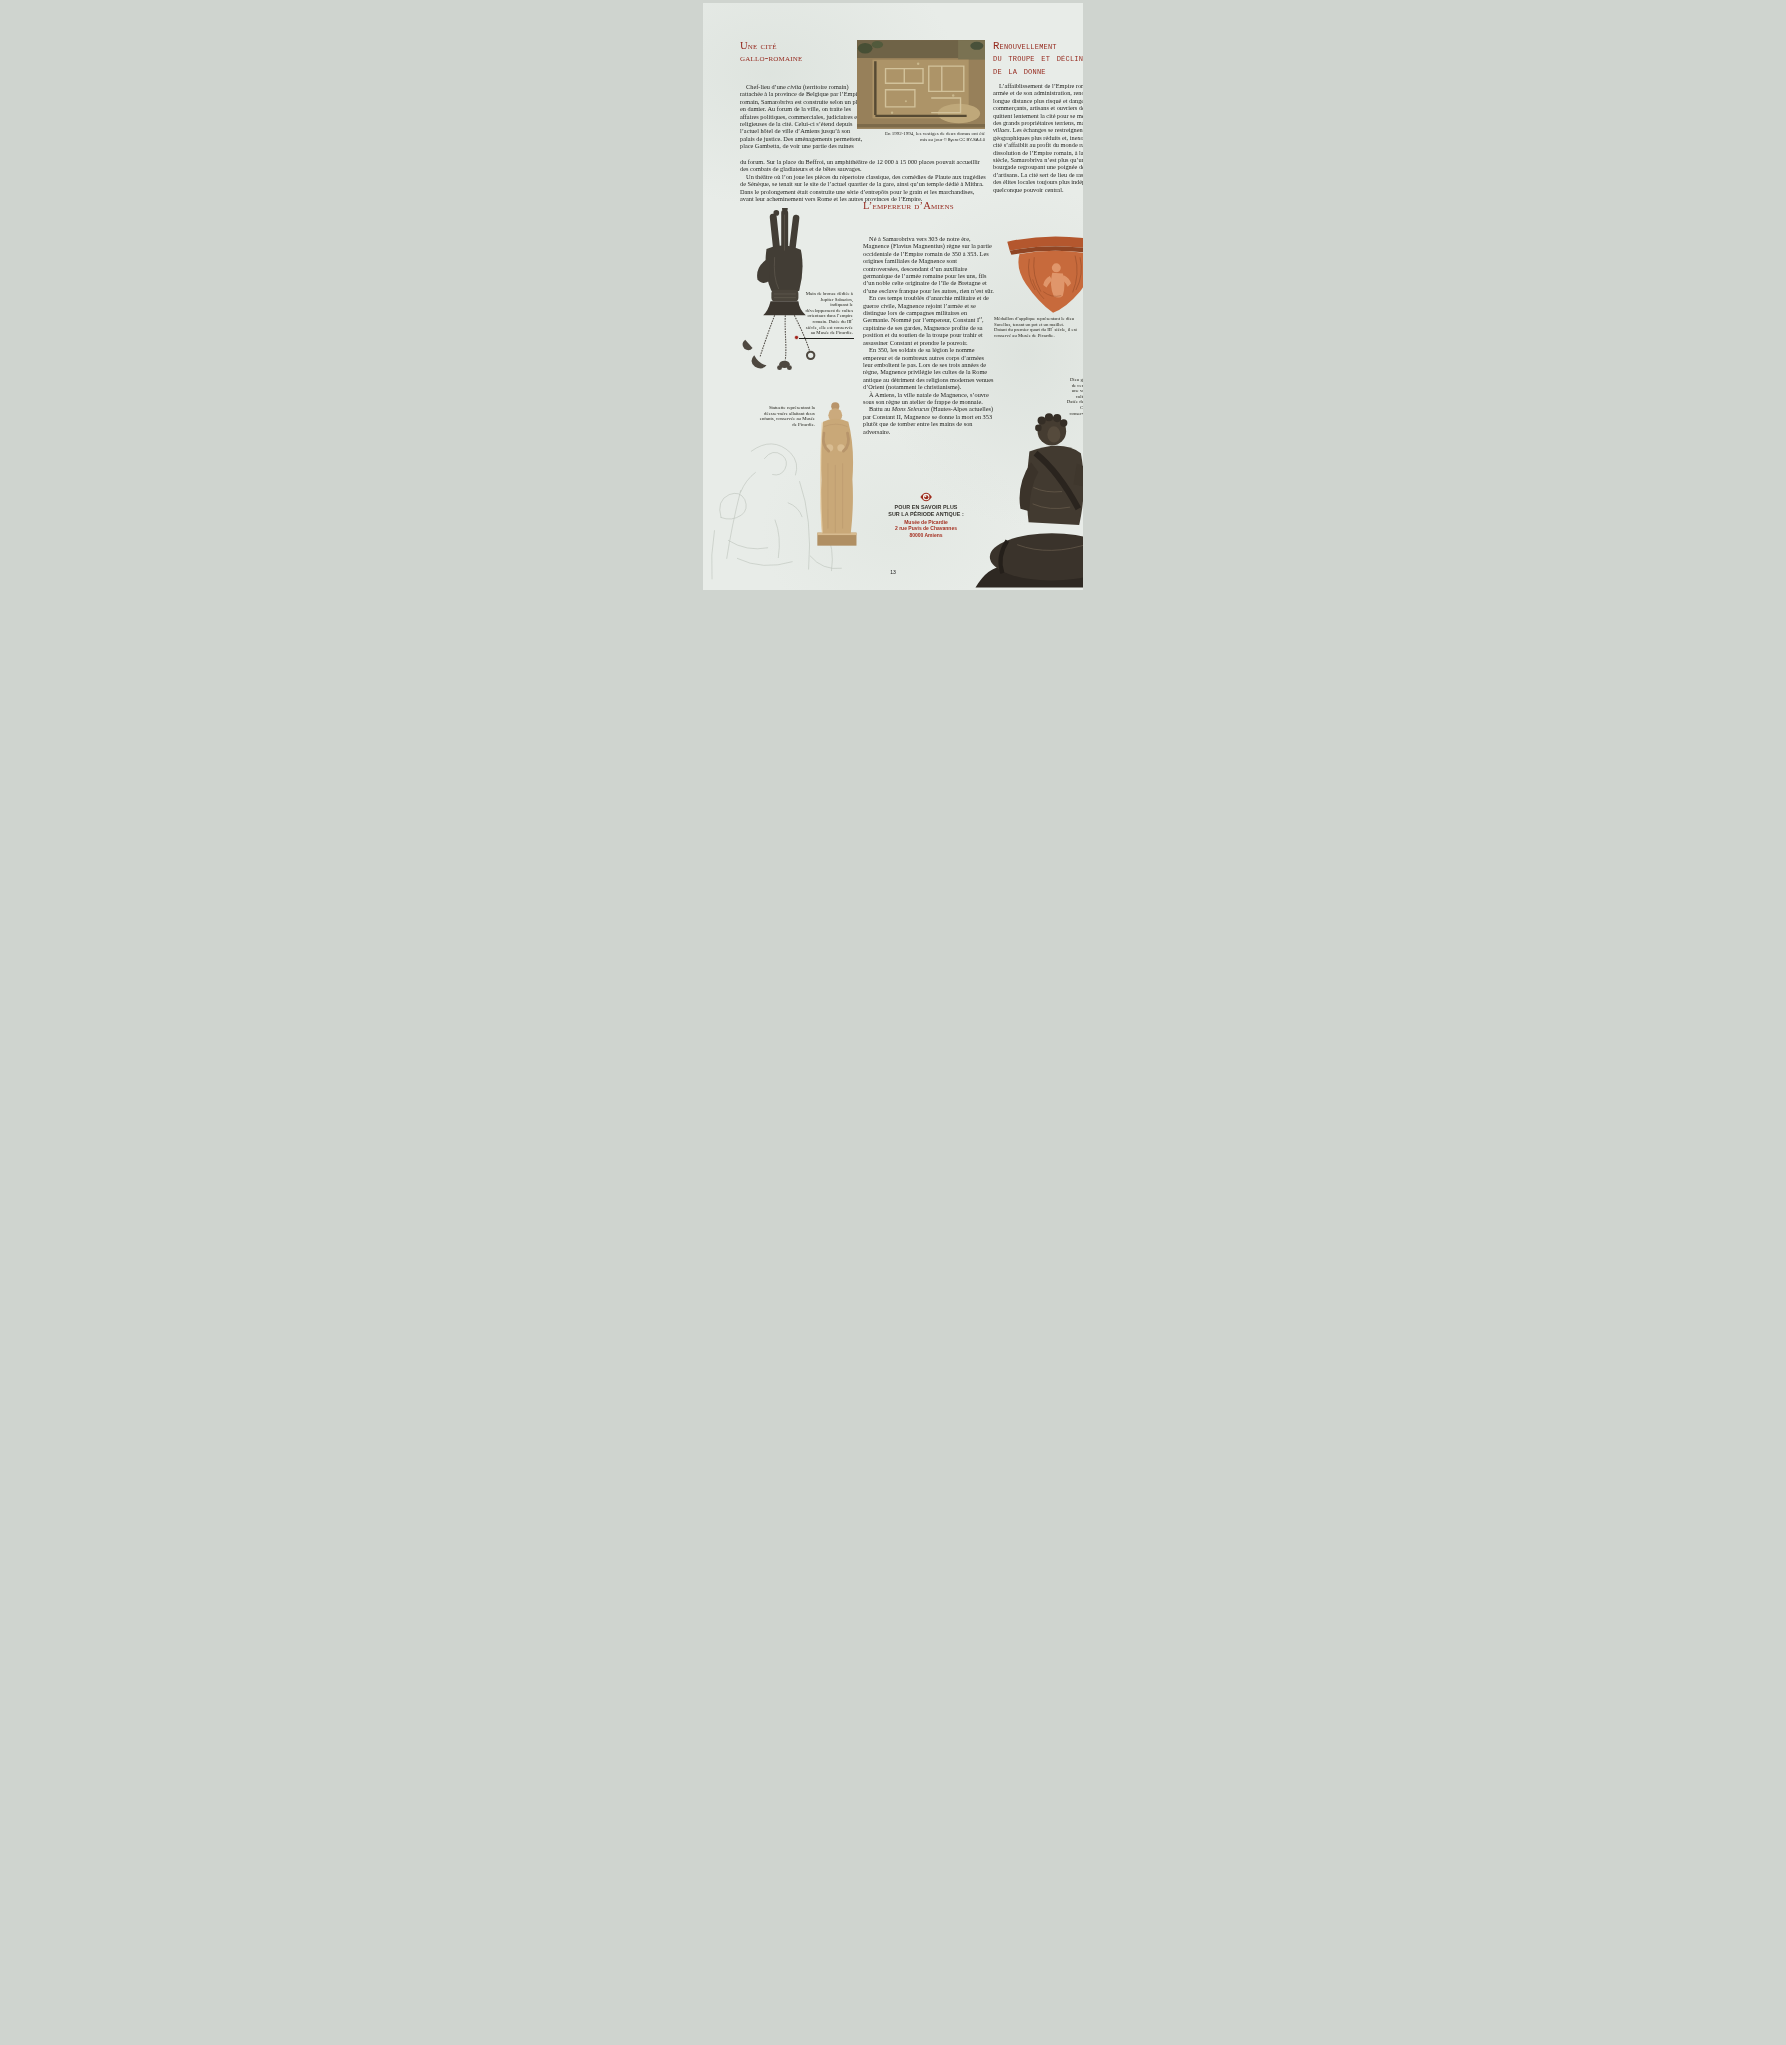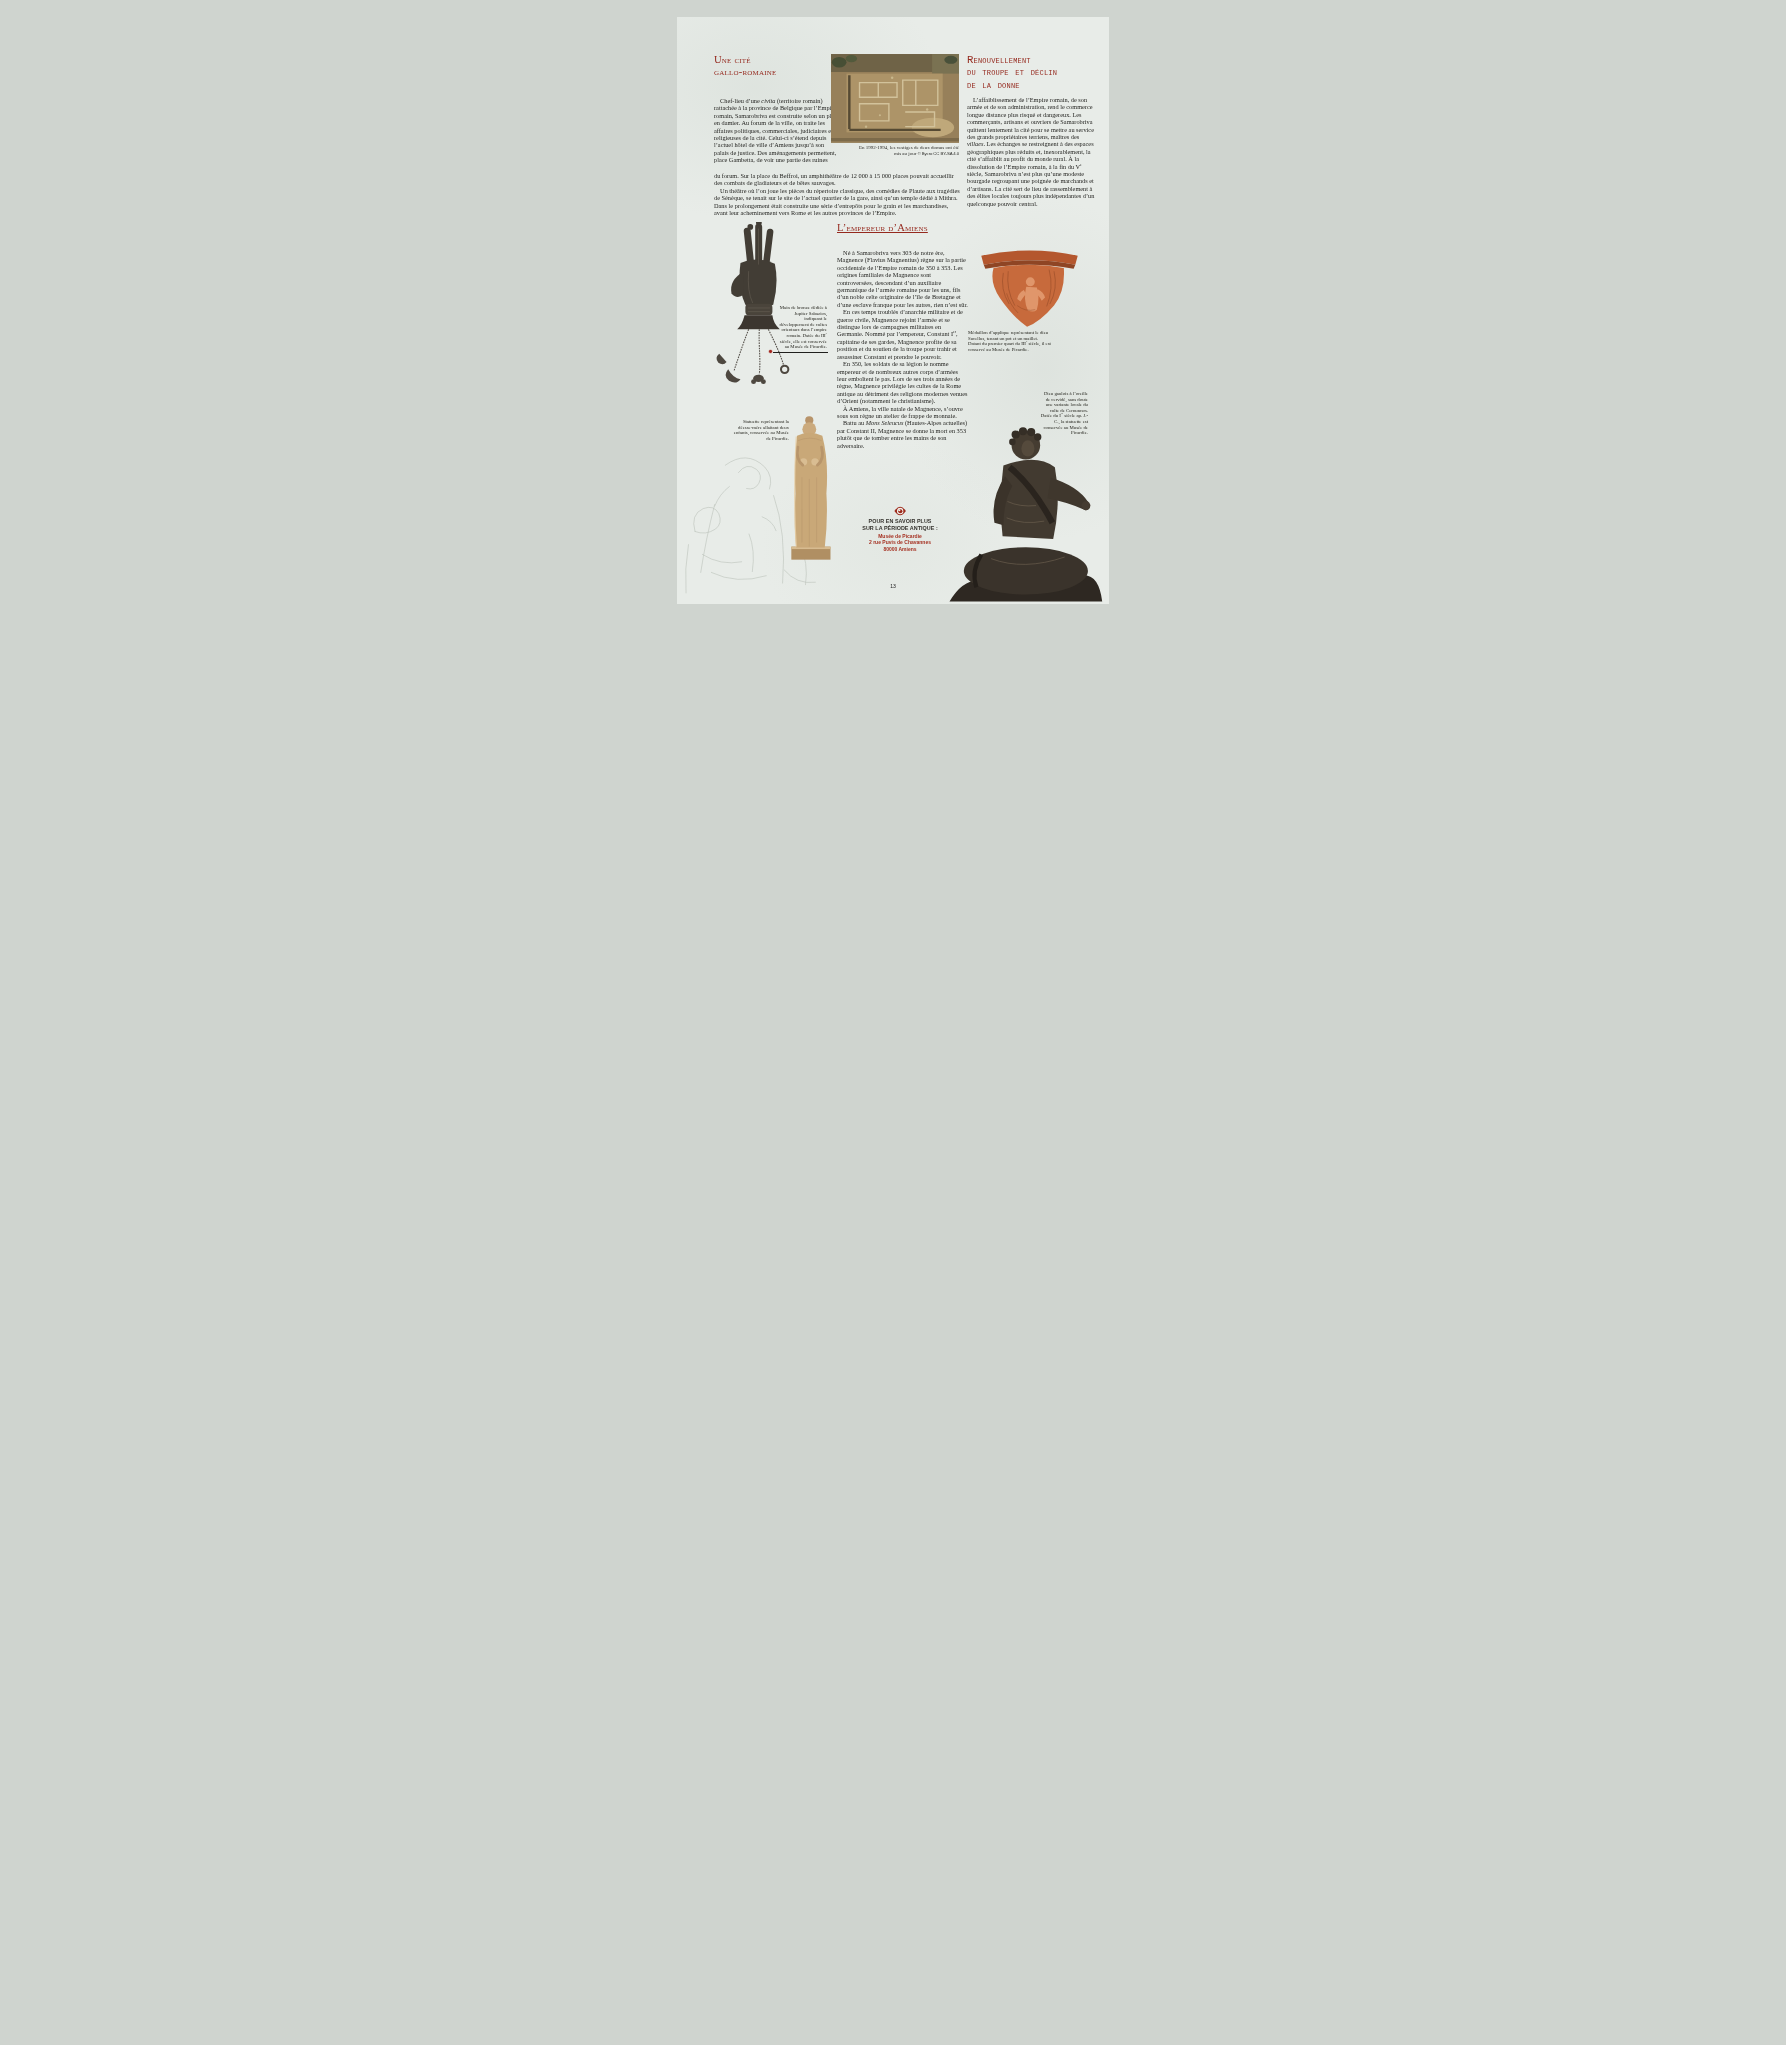--- a/index.html
+++ b/index.html
@@ -4,21 +4,21 @@
 <style>
   :root{
     --serif:"Liberation Serif","DejaVu Serif",serif;
     --sans:"Liberation Sans","DejaVu Sans",sans-serif;
     --accent:#95291e;
     --ink:#1f1f1c;
     --paper:#e8ece8;
   }
   html,body{margin:0;padding:0;background:#cfd4cf;}
   #page{
-    position:relative;width:432px;height:587px;margin:17px auto;
+    position:relative;width:380px;height:587px;margin:3px auto;
     background:
       radial-gradient(ellipse 286px 205px at 18% 12%, rgba(214,221,215,.55), transparent 65%),
       radial-gradient(ellipse 245px 286px at 85% 60%, rgba(209,216,210,.45), transparent 60%),
       radial-gradient(ellipse 205px 164px at 50% 90%, rgba(222,228,222,.5), transparent 65%),
       var(--paper);
     overflow:hidden;
     font-family:var(--serif);
     color:var(--ink);
   }
   .abs{position:absolute;}
@@ -119,21 +119,21 @@
 
   <div class="abs body-text" style="left:290px;top:79px;width:128px;">
     <p class="indent"><span>L’affaiblissement de l’Empire romain, de son armée et de son administration, rend le commerce longue distance plus risqué et dangereux. Les commerçants, artisans et ouvriers de Samarobriva quittent lentement la cité pour se mettre au service des grands propriétaires terriens, maîtres des </span><span style="font-style: italic;">villaes</span><span>. Les échanges se restreignent à des espaces géographiques plus réduits et, inexorablement, la cité s’affaiblit au profit du monde rural. À la dissolution de l’Empire romain, à la fin du V</span><sup>e</sup><span> siècle, Samarobriva n’est plus qu’une modeste bourgade regroupant une poignée de marchands et d’artisans. La cité sert de lieu de rassemblement à des élites locales toujours plus indépendantes d’un quelconque pouvoir central.</span></p>
   </div>
 
   <div class="abs body-text" style="left:37px;top:155px;width:246px;">
     <p>du forum. Sur la place du Beffroi, un amphithéâtre de 12 000 à 15 000 places pouvait accueillir des combats de gladiateurs et de bêtes sauvages.</p>
     <p class="indent">Un théâtre où l’on joue les pièces du répertoire classique, des comédies de Plaute aux tragédies de Sénèque, se tenait sur le site de l’actuel quartier de la gare, ainsi qu’un temple dédié à Mithra. Dans le prolongement était construite une série d’entrepôts pour le grain et les marchandises, avant leur acheminement vers Rome et les autres provinces de l’Empire.</p>
   </div>
 
-  <div class="abs sec-title" style="left:160px;top:205px;width:132px;text-decoration:underline;">
+  <div class="abs sec-title" style="left:160px;top:197px;width:132px;">
     <div>L’empereur d’Amiens</div>
   </div>
 
   <div class="abs body-text" style="left:160px;top:232px;width:131px;">
     <p class="indent">Né à Samarobriva vers 303 de notre ère, Magnence (Flavius Magnentius) règne sur la partie occidentale de l’Empire romain de 350 à 353. Les origines familiales de Magnence sont controversées, descendant d’un auxiliaire germanique de l’armée romaine pour les uns, fils d’un noble celte originaire de l’île de Bretagne et d’une esclave franque pour les autres, rien n’est sûr.</p>
     <p class="indent"><span>En ces temps troublés d’anarchie militaire et de guerre civile, Magnence rejoint l’armée et se distingue lors de campagnes militaires en Germanie. Nommé par l’empereur, Constant I</span><sup>er</sup><span>, capitaine de ses gardes, Magnence profite de sa position et du soutien de la troupe pour trahir et assassiner Constant et prendre le pouvoir.</span></p>
     <p class="indent">En 350, les soldats de sa légion le nomme empereur et de nombreux autres corps d’armées leur emboîtent le pas. Lors de ses trois années de règne, Magnence privilégie les cultes de la Rome antique au détriment des religions modernes venues d’Orient (notamment le christianisme).</p>
     <p class="indent">À Amiens, la ville natale de Magnence, s’ouvre sous son règne un atelier de frappe de monnaie.</p>
     <p class="indent"><span>Battu au </span><span style="font-style: italic;">Mons Seleucus</span><span> (Hautes-Alpes actuelles) par Constant II, Magnence se donne la mort en 353 plutôt que de tomber entre les mains de son adversaire.</span></p>
   </div>

